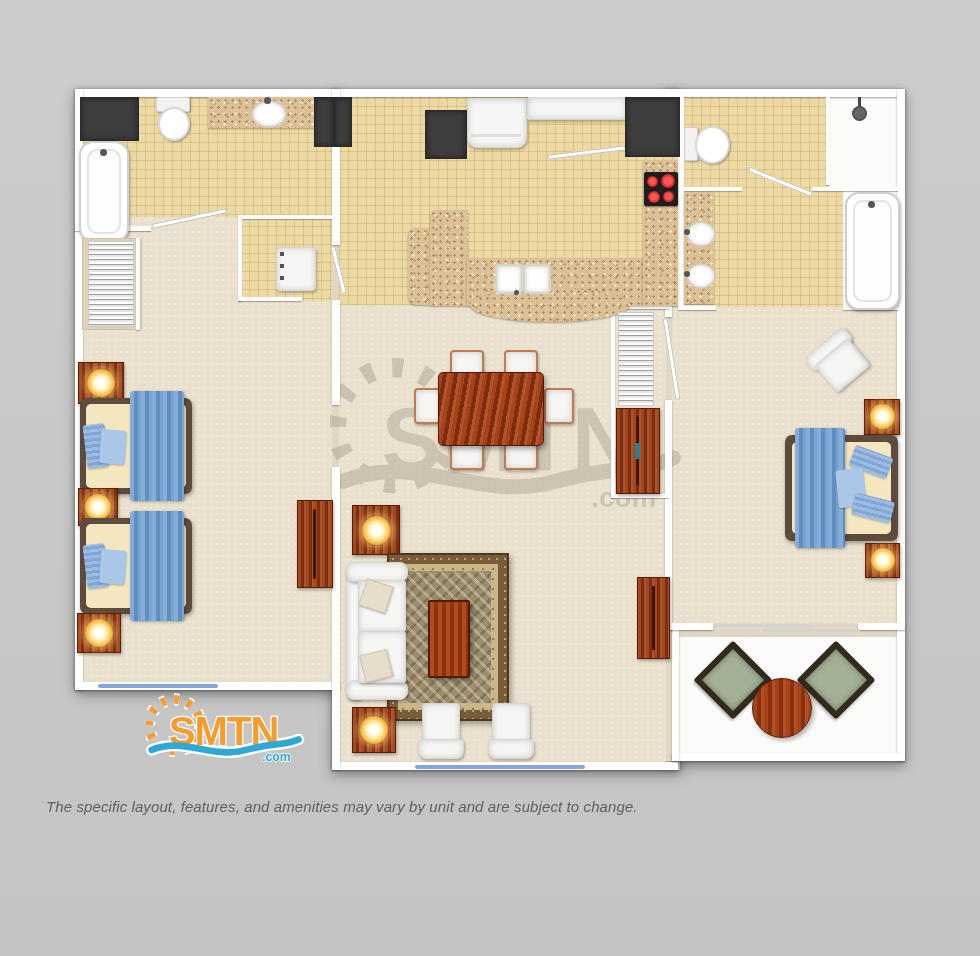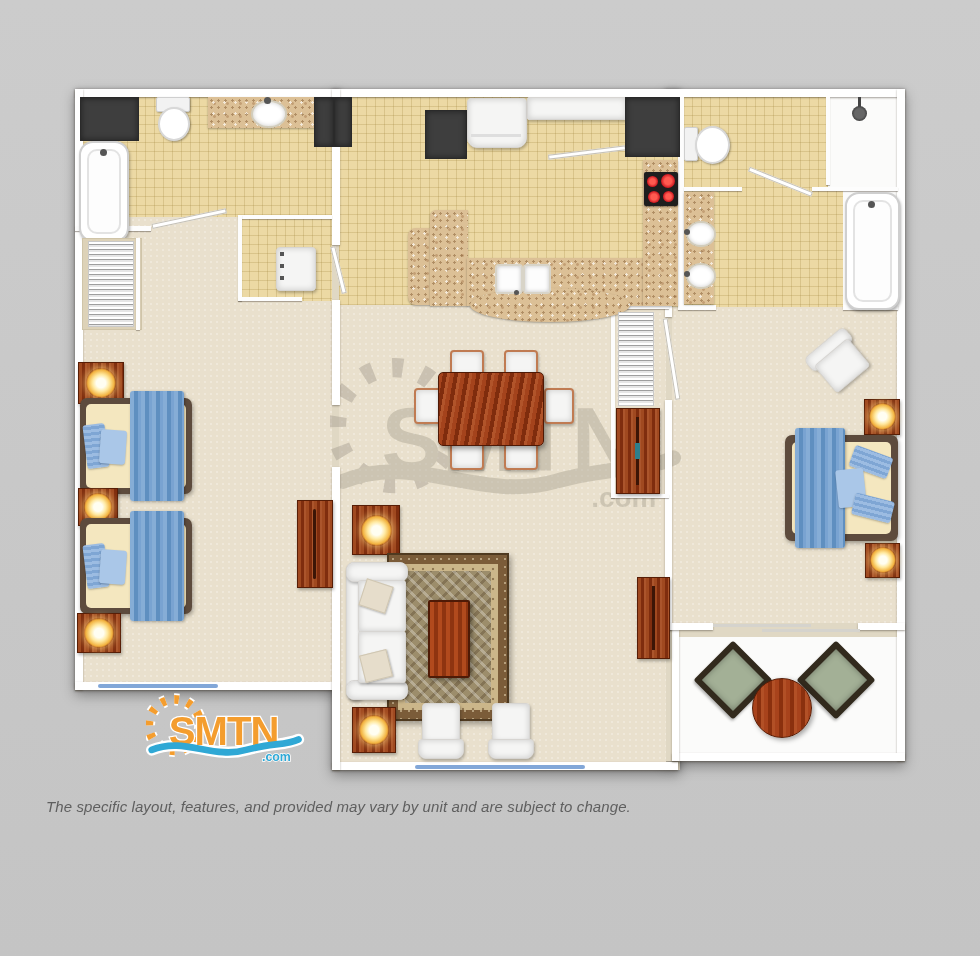--- a/index.html
+++ b/index.html
@@ -298,14 +298,14 @@
 <svg class="abs" style="left:146px;top:688px;width:162px;height:80px" viewBox="0 0 170 78">
   <circle cx="30" cy="36" r="27" fill="none" stroke="#ffffff" stroke-width="13" stroke-dasharray="5 9"></circle>
   <circle cx="30" cy="36" r="27" fill="none" stroke="#f49d2e" stroke-width="9" stroke-dasharray="5 9"></circle>
   <path d="M6,62 C40,48 70,72 105,62 C130,55 148,57 160,51" fill="none" stroke="#ffffff" stroke-width="12" stroke-linecap="round"></path>
   <text x="24" y="57" font-family="Liberation Sans, sans-serif" font-weight="bold" font-size="42" fill="#f49d2e" stroke="#ffffff" stroke-width="2.6" paint-order="stroke" style="letter-spacing:-1px">SMTN</text>
   <path d="M6,62 C40,48 70,72 105,62 C130,55 148,57 160,51" fill="none" stroke="#2fa8d5" stroke-width="7" stroke-linecap="round"></path>
   <text x="152" y="74" text-anchor="end" font-family="Liberation Sans, sans-serif" font-weight="bold" font-size="13" fill="#2fa8d5" stroke="#ffffff" stroke-width="1.6" paint-order="stroke">.com</text>
 </svg>
 
 <div class="abs disclaimer" style="left:46px;top:796px;width:905px">
-  <div>The specific layout, features, and provided may vary by unit and are subject to change.</div>
+  <div>The specific layout, features, and amenities may vary by unit and are subject to change.</div>
 </div>
 
 </body></html>

